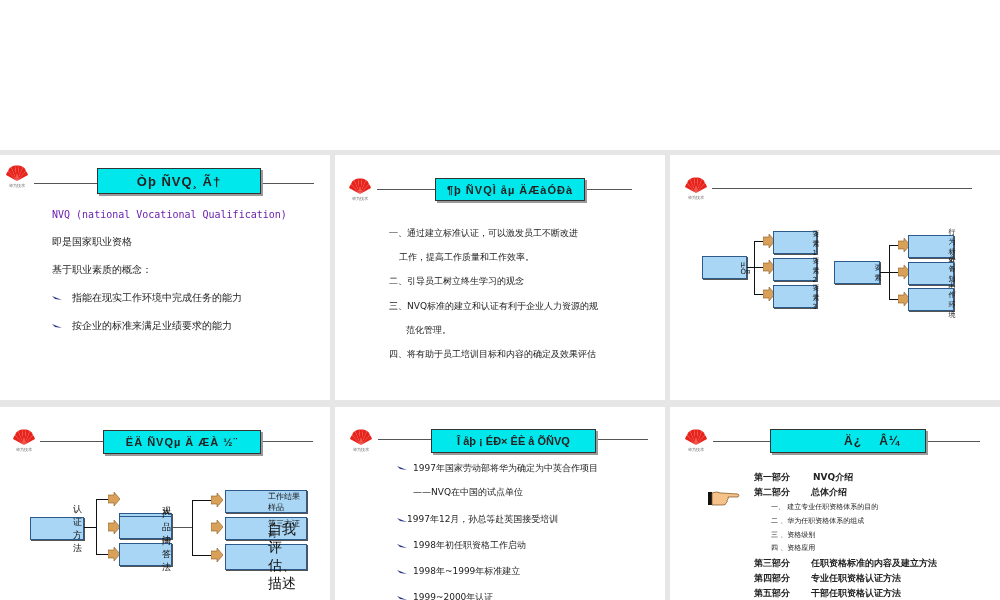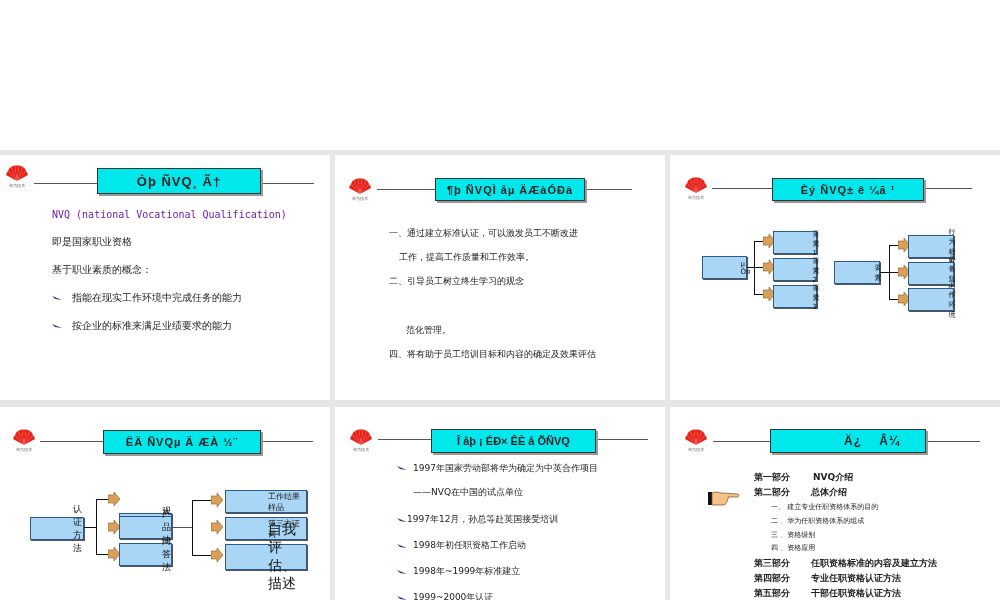--- a/index.html
+++ b/index.html
@@ -83,41 +83,41 @@
             <path d="M12 16 L21 6 Q22.5 8 23 10 Z"></path>
           </g>
         </svg>
       <div class="cap">华为技术</div>
     </div>
     <div class="hline" style="left:42px;top:34px;width:255px;"></div>
     <div class="title-box" style="left:100px;top:23px;width:150px;height:23px;font-size:11px;">¶þ ÑVQÌ åµ ÄÆàÓÐà</div>
     <div class="txt small" style="left:54px;top:72px;">一、通过建立标准认证，可以激发员工不断改进</div>
     <div class="txt small" style="left:64px;top:96px;">工作，提高工作质量和工作效率。</div>
     <div class="txt small" style="left:54px;top:120px;">二、引导员工树立终生学习的观念</div>
+    <div class="txt small" style="left:54px;top:145px;">三、NVQ标准的建立和认证有利于企业人力资源的规</div>
     <div class="txt small" style="left:71px;top:169px;">范化管理。</div>
     <div class="txt small" style="left:54px;top:193px;">四、将有助于员工培训目标和内容的确定及效果评估</div>
   </div>
 
   <div class="slide s3">
     <div class="logo" style="left:13px;top:22px;">
       <svg class="fan" viewBox="0 0 24 16">
           <g fill="#e8231b">
             <path d="M12 16 L3 6 Q4 3 6 2 Z"></path>
             <path d="M12 16 L6 2 Q8 1 10 0.6 Z"></path>
             <path d="M12 16 L10 0.6 Q12 0.3 14 0.6 Z"></path>
             <path d="M12 16 L14 0.6 Q16 1 18 2 Z"></path>
             <path d="M12 16 L18 2 Q20 3 21 6 Z"></path>
             <path d="M12 16 L1 10 Q1.5 8 3 6 Z"></path>
             <path d="M12 16 L21 6 Q22.5 8 23 10 Z"></path>
           </g>
         </svg>
       <div class="cap">华为技术</div>
     </div>
     <div class="hline" style="left:42px;top:33px;width:260px;"></div>
-    <div class="title-box" style="left:102px;top:23px;width:152px;height:23px;font-size:11px;">Èý ÑVQ± ê ¼ã ¹</div>
 
     <div class="node" style="left:32px;top:101px;width:45px;height:23px;">µ Ô¤</div>
     <div class="conn" style="left:77px;top:112px;width:8px;height:1px;"></div>
     <div class="conn" style="left:84px;top:86px;width:1px;height:54px;"></div>
     <div class="conn" style="left:84px;top:86px;width:12px;height:1px;"></div>
     <div class="conn" style="left:84px;top:112px;width:12px;height:1px;"></div>
     <div class="conn" style="left:84px;top:139px;width:12px;height:1px;"></div>
     <svg class="arrow" viewBox="0 0 12 14" style="left:93px;top:79px;">
         <path d="M0 3 H6 V0 L12 7 L6 14 V11 H0 Z" fill="#d9a05a" stroke="#8a5a20" stroke-width="0.6"></path>
       </svg>

